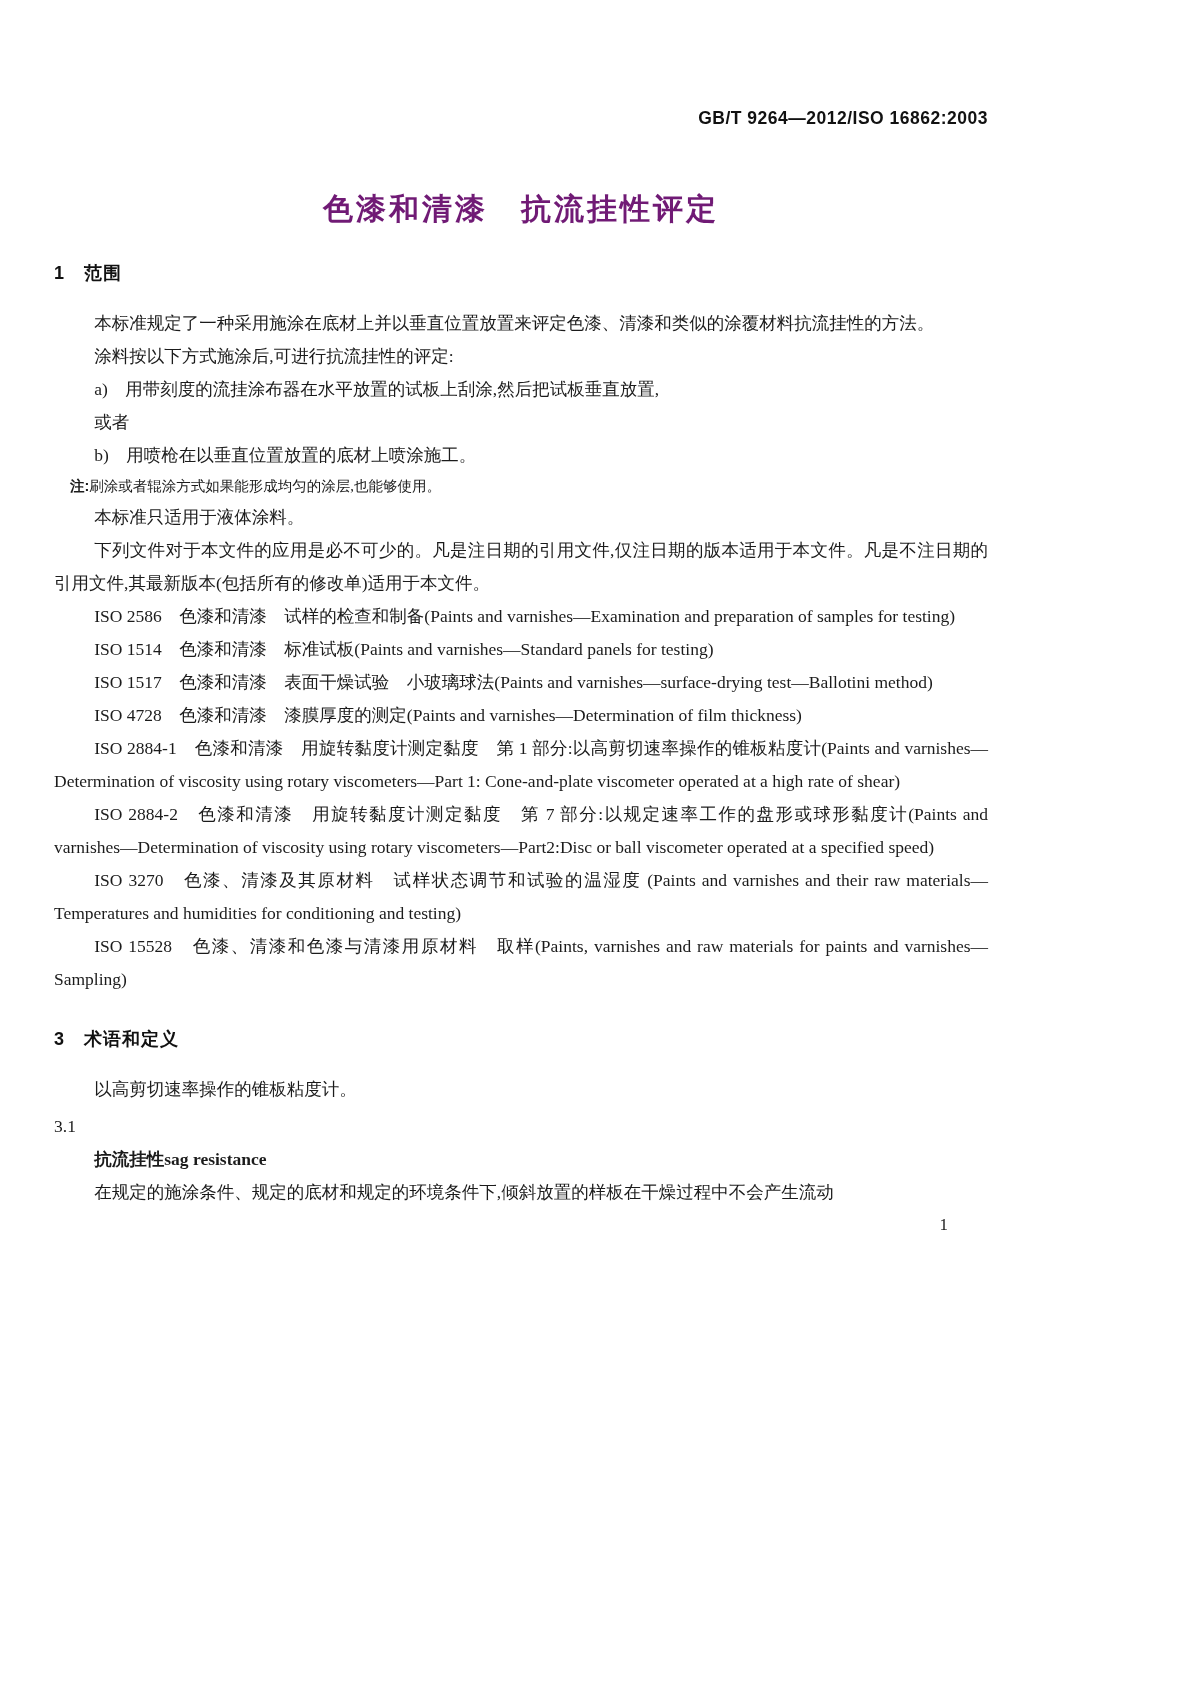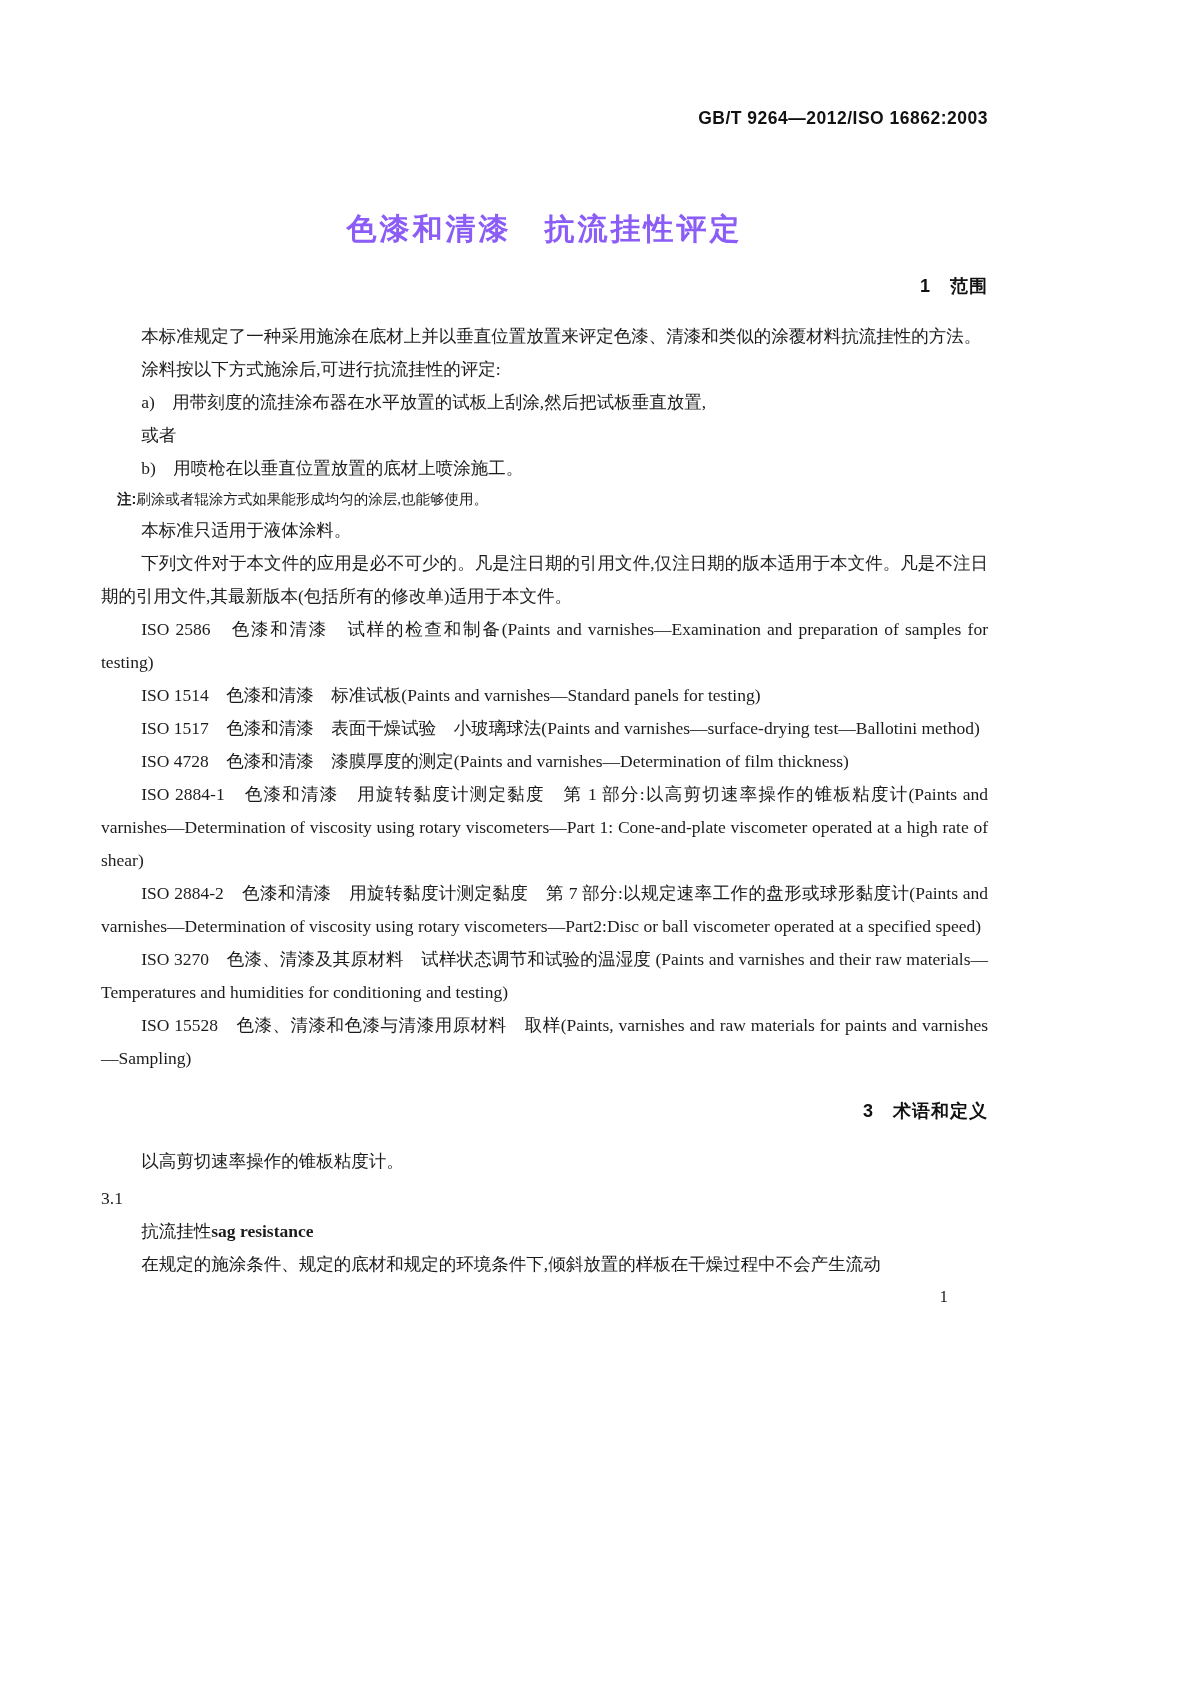--- a/index.html
+++ b/index.html
@@ -4,71 +4,70 @@
 <style>
   * { margin: 0; padding: 0; box-sizing: border-box; }
   html, body { background: #ffffff; }
   .page {
     position: relative;
     width: 1191px;
     height: 1344px;
     background: #ffffff;
     color: #1b1b1b;
     font-family: "Liberation Serif", "DejaVu Serif", serif;
-    padding: 108px 203px 0 101px;
+    padding: 108px 203px 0 54px;
     overflow: hidden;
   }
   .std-header {
     font-family: "Liberation Sans", "DejaVu Sans", sans-serif;
     font-weight: bold;
     font-size: 17.5px;
     text-align: right;
     letter-spacing: 0.5px;
     color: #111;
   }
   .doc-title {
     font-family: "Liberation Sans", "DejaVu Sans", sans-serif;
     font-weight: bold;
     font-size: 30px;
     text-align: center;
     letter-spacing: 3px;
-    color: #8b5cf6;
-    margin-top: 80px;
+    color: #701a75;
+    margin-top: 60px;
     margin-bottom: 24px;
   }
   .sec-heading {
     font-family: "Liberation Sans", "DejaVu Sans", sans-serif;
     font-weight: bold;
     font-size: 18px;
     letter-spacing: 1px;
     color: #111;
-    margin-top: 24px;
+    margin-top: 31px;
     margin-bottom: 22px;
-    text-align: right;
   }
   p.body {
     font-size: 17.5px;
     line-height: 33px;
     text-align: justify;
   }
   .ti { text-indent: 2.3em; }
   p.note {
     font-size: 14.5px;
     line-height: 29px;
     text-indent: 1.1em;
     text-align: justify;
   }
   .note-label {
     font-family: "Liberation Sans", "DejaVu Sans", sans-serif;
     font-weight: bold;
   }
   .term-number { margin-top: 4px; }
   .term-zh {
     font-family: "Liberation Sans", "DejaVu Sans", sans-serif;
-    font-weight: normal;
+    font-weight: bold;
   }
   .term-en {
     font-weight: bold;
   }
   .page-number {
     font-size: 17px;
     text-align: right;
     padding-right: 40px;
     margin-top: 6px;
   }

